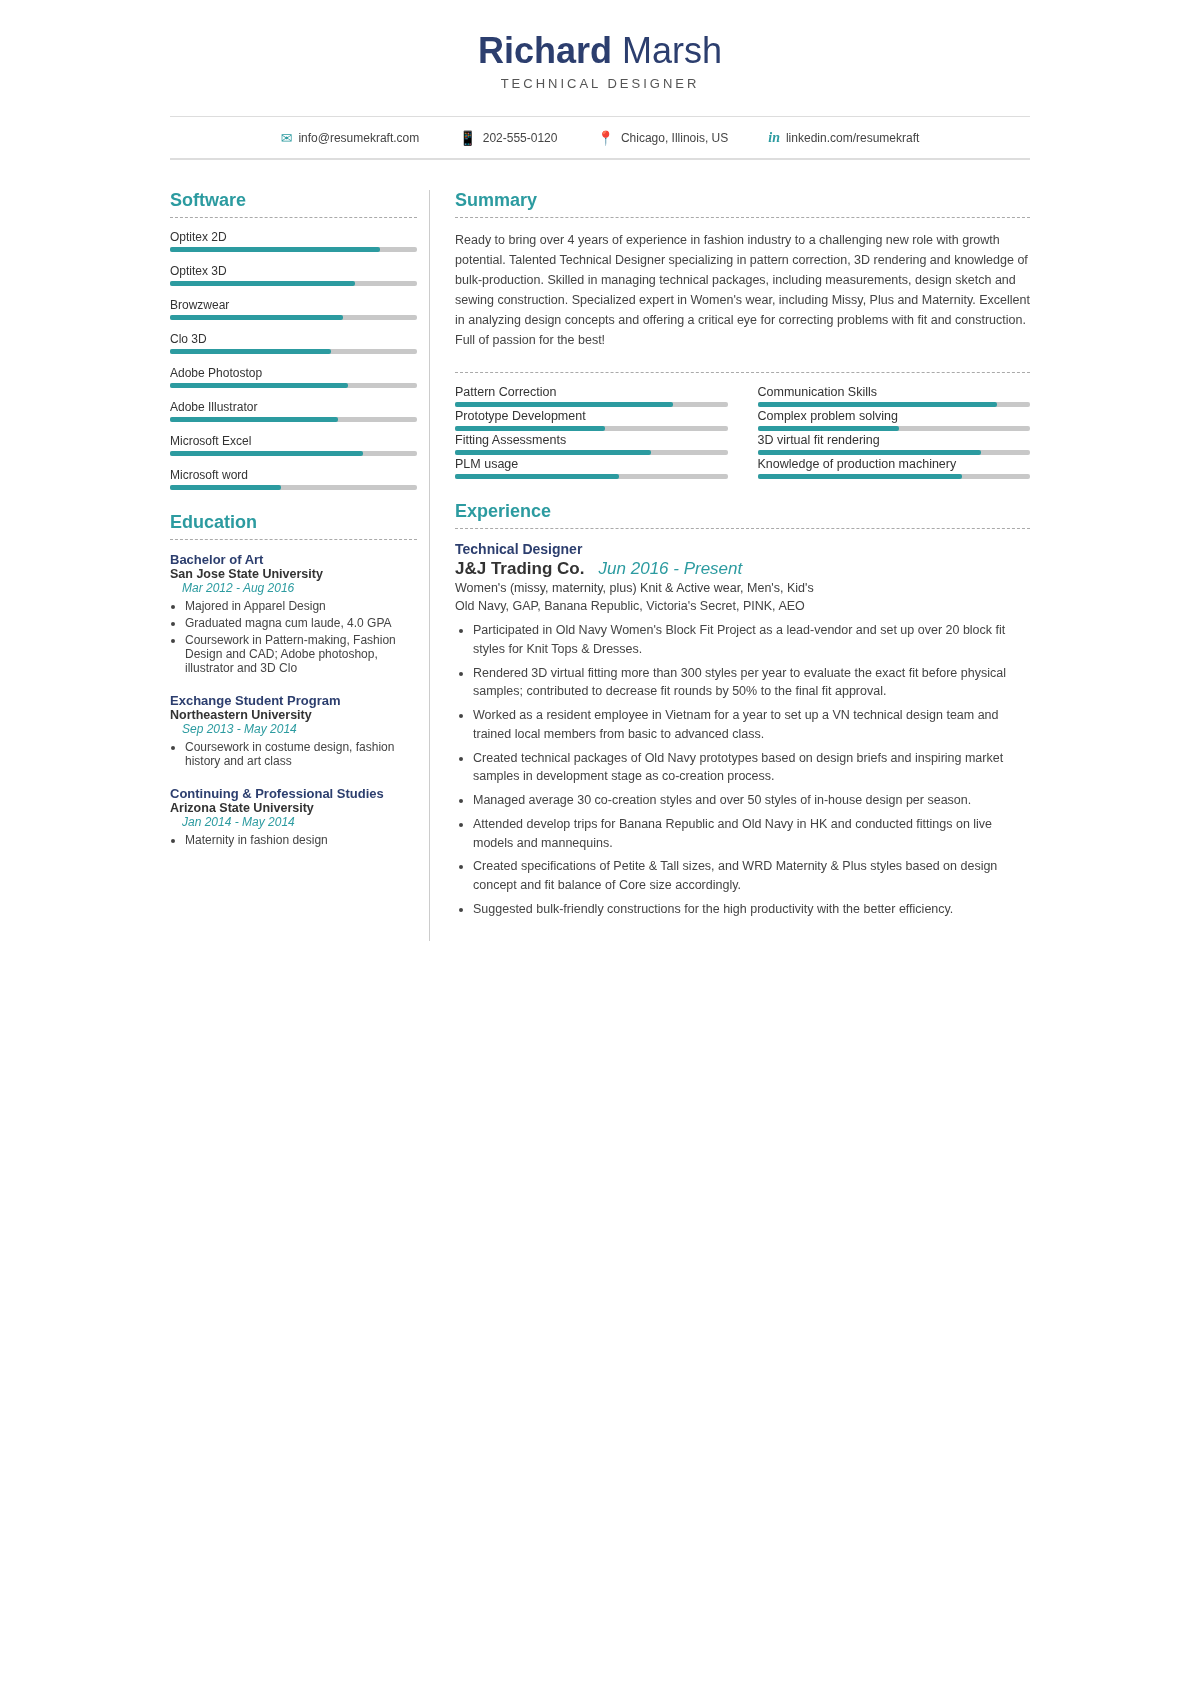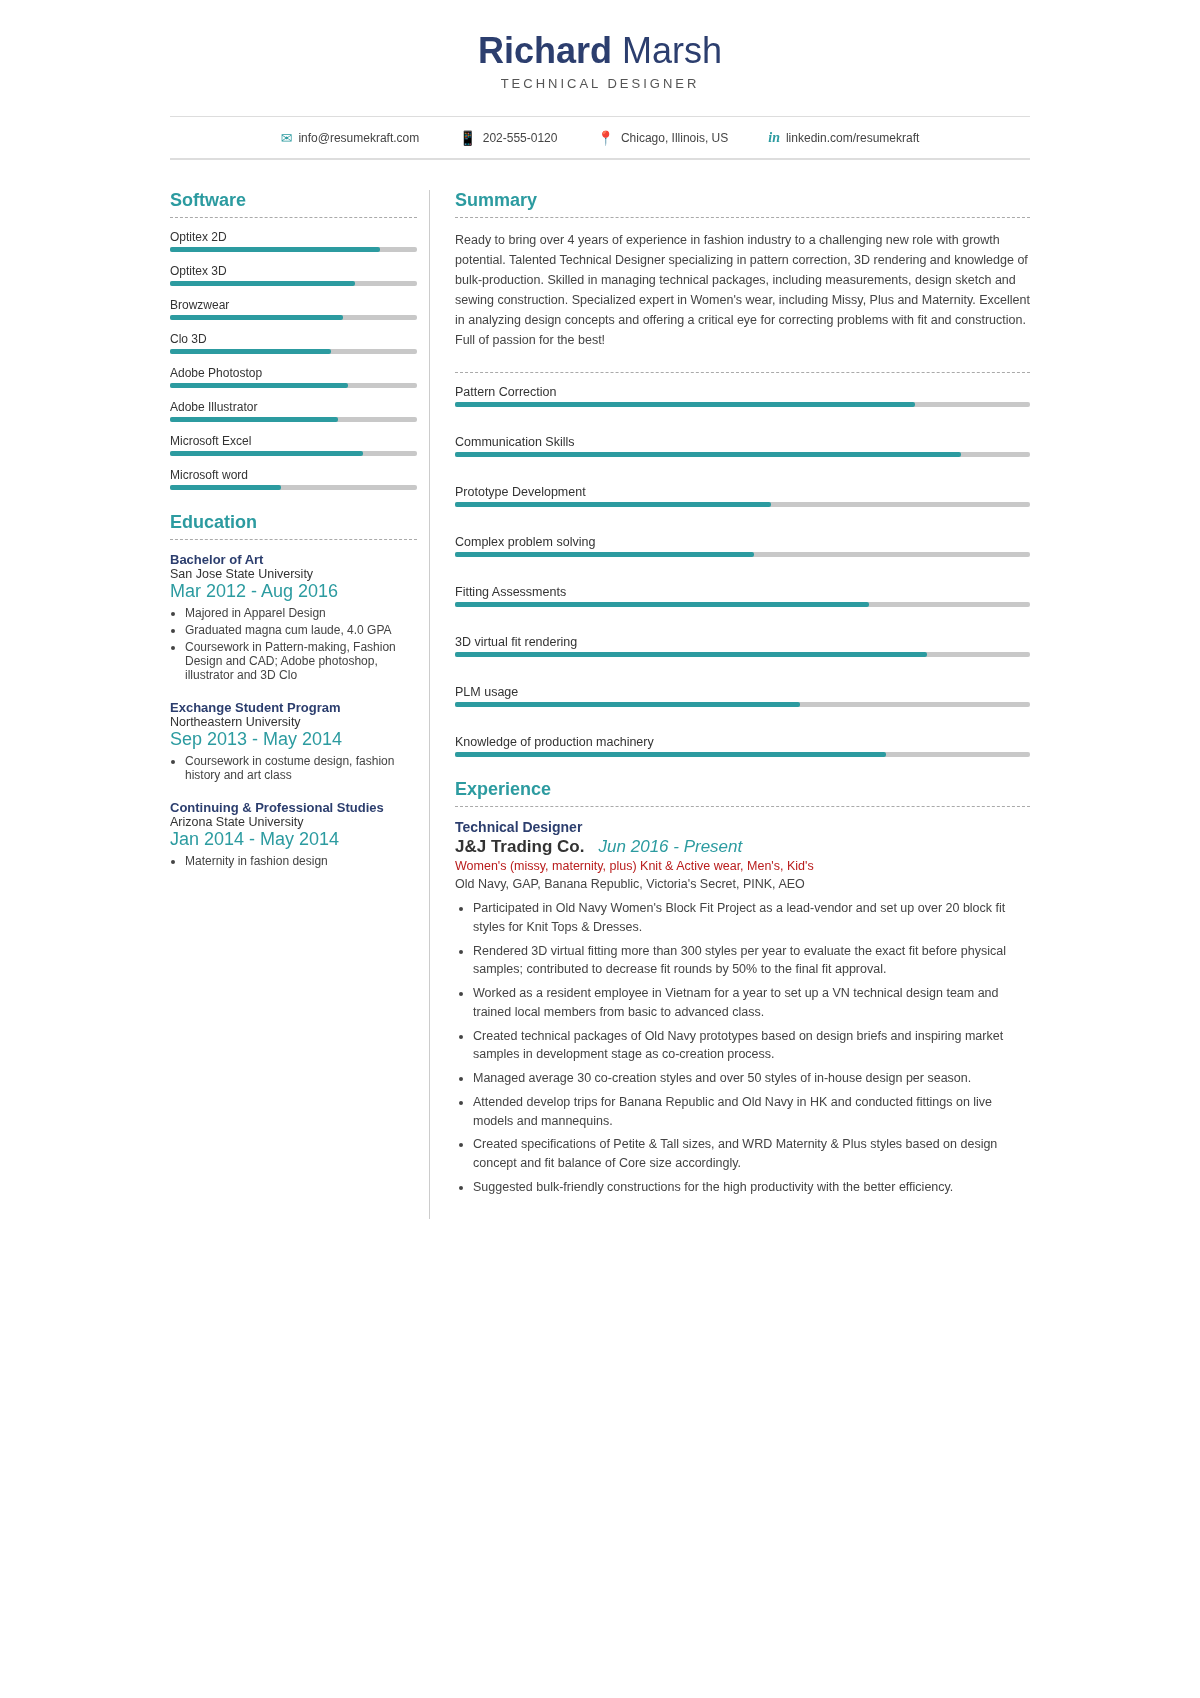--- a/index.html
+++ b/index.html
@@ -99,48 +99,50 @@
     .edu-entry {
       margin-bottom: 18px;
     }
     .edu-degree {
       font-size: 13px;
       font-weight: 700;
       color: #2c3e6e;
     }
     .edu-school {
       font-size: 12.5px;
-      font-weight: 400;
+      font-weight: 700;
       color: #333;
     }
     .edu-date {
-      font-size: 18px;
+      font-size: 12px;
       color: #2c9ba0;
+      font-style: italic;
       margin-bottom: 4px;
+      margin-left: 12px;
     }
     .edu-bullets {
       padding-left: 15px;
     }
     .edu-bullets li {
       font-size: 12px;
       margin-bottom: 3px;
       color: #444;
     }
     
     .summary-text {
       font-size: 12.5px;
       line-height: 1.6;
       color: #444;
       margin-bottom: 20px;
     }
     
     .skills-grid {
       display: grid;
-      grid-template-columns: 1fr;
-      gap: 28px 30px;
+      grid-template-columns: 1fr 1fr;
+      gap: 2px 30px;
       margin-bottom: 20px;
     }
     .skill-row-item .skill-name {
       font-size: 12.5px;
     }
     
     .exp-job-title {
       font-size: 14px;
       font-weight: 700;
       color: #2c3e6e;
@@ -152,21 +154,21 @@
     }
     .exp-company-name {
       font-weight: 700;
     }
     .exp-date {
       color: #2c9ba0;
       font-style: italic;
     }
     .exp-subtitle {
       font-size: 12.5px;
-      color: #b91c1c;
+      color: #404040;
       margin-bottom: 4px;
     }
     .exp-clients {
       font-size: 12.5px;
       color: #444;
       margin-bottom: 8px;
     }
     .exp-bullets {
       padding-left: 18px;
     }

